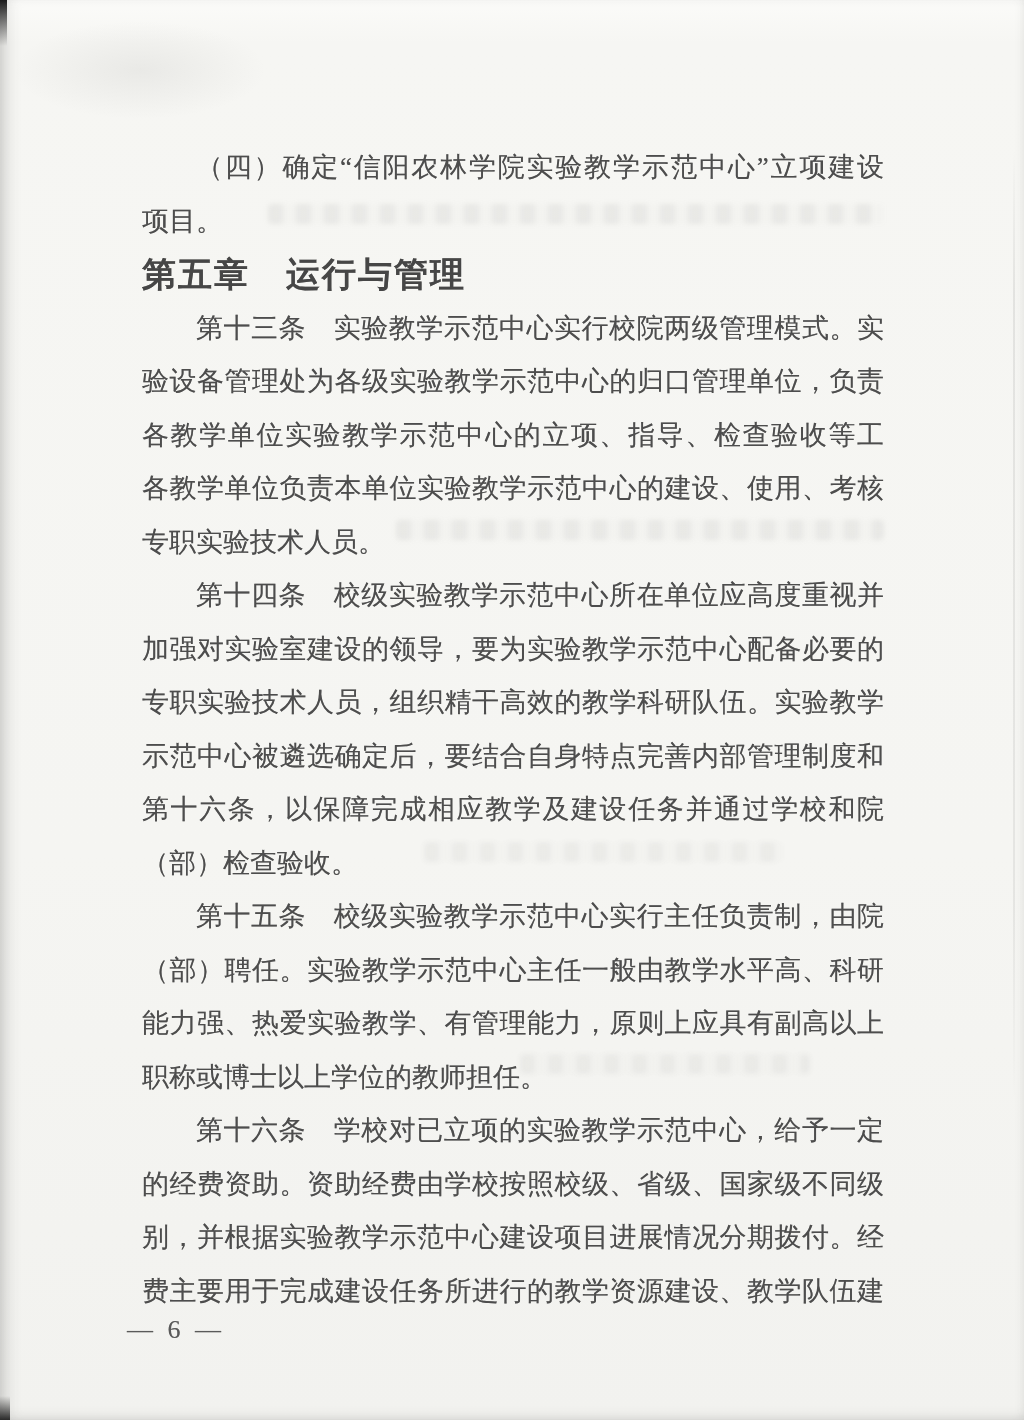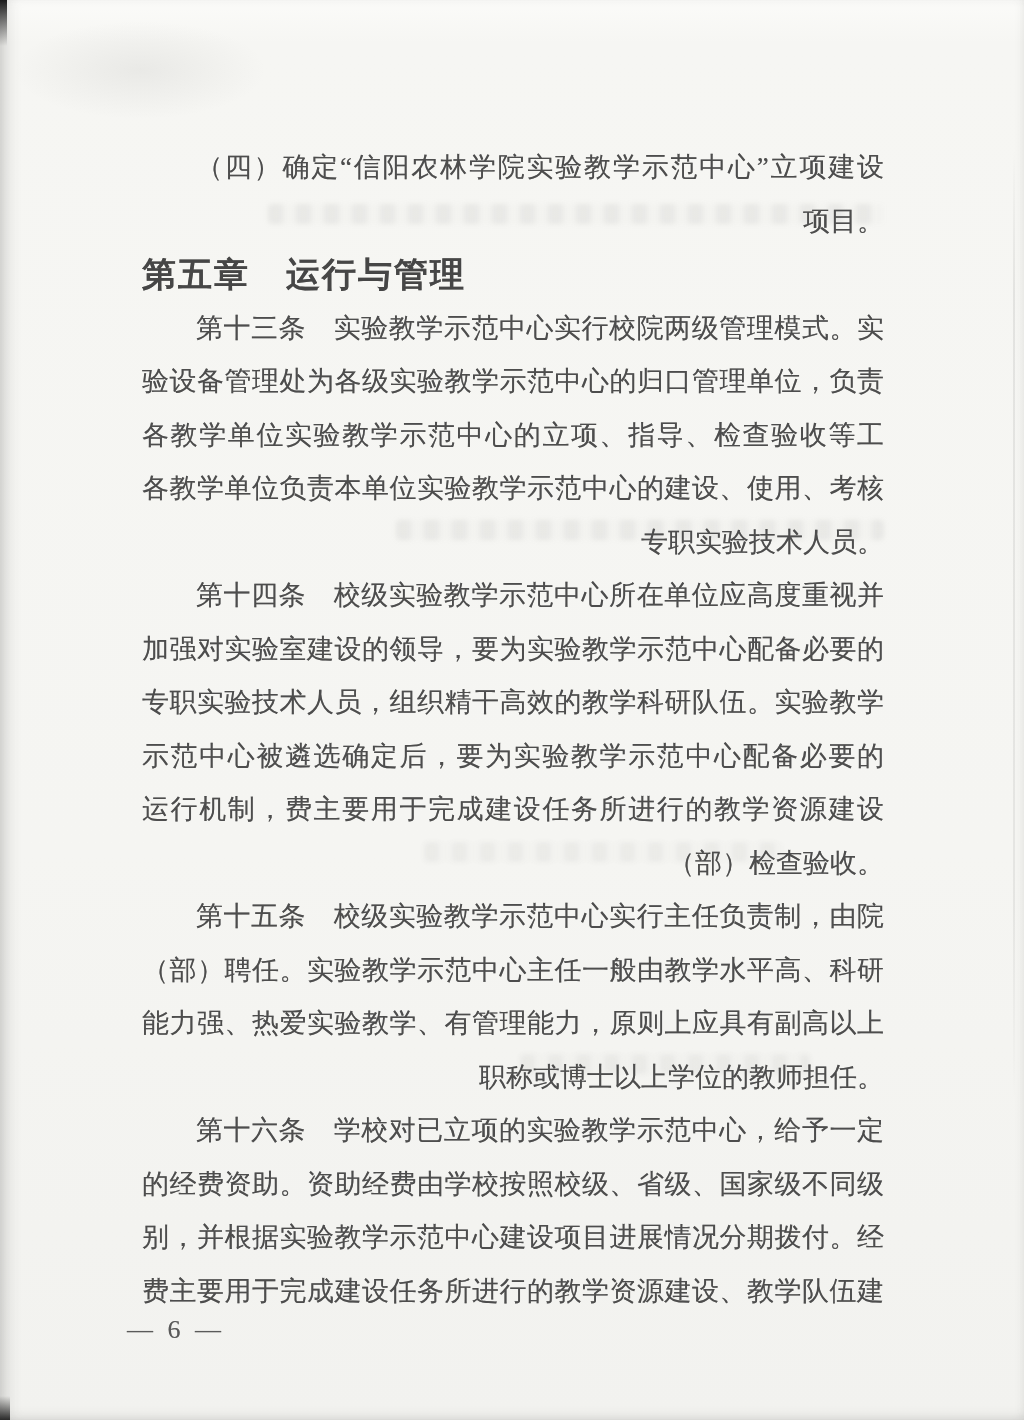--- a/index.html
+++ b/index.html
@@ -49,21 +49,21 @@
 
   .content {
     position: absolute; left: 142px; top: 141px; width: 742px;
     color: #4d4d4d;
     font-size: 27px;
     text-shadow: 0 0 0.6px rgba(90,90,90,0.55);
   }
   .line {
     height: 53.5px; line-height: 53.5px;
     white-space: nowrap;
-    text-align: right;
+    text-align: left;
   }
   .line.fill {
     white-space: normal;
     text-align: justify;
     text-align-last: justify;
     text-justify: inter-character;
     overflow: hidden;
   }
   .line.indent { padding-left: 54px; }
   .line.fill.indent { padding-left: 54px; }
@@ -103,22 +103,22 @@
       <div class="line">项目。</div>
       <div class="heading-row">第五章　运行与管理</div>
       <div class="line fill indent">第十三条　实验教学示范中心实行校院两级管理模式。实</div>
       <div class="line fill">验设备管理处为各级实验教学示范中心的归口管理单位，负责</div>
       <div class="line fill">各教学单位实验教学示范中心的立项、指导、检查验收等工作。</div>
       <div class="line fill">各教学单位负责本单位实验教学示范中心的建设、使用、考核</div>
       <div class="line">专职实验技术人员。</div>
       <div class="line fill indent">第十四条　校级实验教学示范中心所在单位应高度重视并</div>
       <div class="line fill">加强对实验室建设的领导，要为实验教学示范中心配备必要的</div>
       <div class="line fill">专职实验技术人员，组织精干高效的教学科研队伍。实验教学</div>
-      <div class="line fill">示范中心被遴选确定后，要为实验教学示范中心配备必要的</div>
-      <div class="line fill">运行机制，费主要用于完成建设任务所进行的教学资源建设</div>
+      <div class="line fill">示范中心被遴选确定后，要结合自身特点完善内部管理制度和</div>
+      <div class="line fill">第十六条，以保障完成相应教学及建设任务并通过学校和院</div>
       <div class="line">（部）检查验收。</div>
       <div class="line fill indent">第十五条　校级实验教学示范中心实行主任负责制，由院</div>
       <div class="line fill">（部）聘任。实验教学示范中心主任一般由教学水平高、科研</div>
       <div class="line fill">能力强、热爱实验教学、有管理能力，原则上应具有副高以上</div>
       <div class="line">职称或博士以上学位的教师担任。</div>
       <div class="line fill indent">第十六条　学校对已立项的实验教学示范中心，给予一定</div>
       <div class="line fill">的经费资助。资助经费由学校按照校级、省级、国家级不同级</div>
       <div class="line fill">别，并根据实验教学示范中心建设项目进展情况分期拨付。经</div>
       <div class="line fill">费主要用于完成建设任务所进行的教学资源建设、教学队伍建</div>
     </div>

